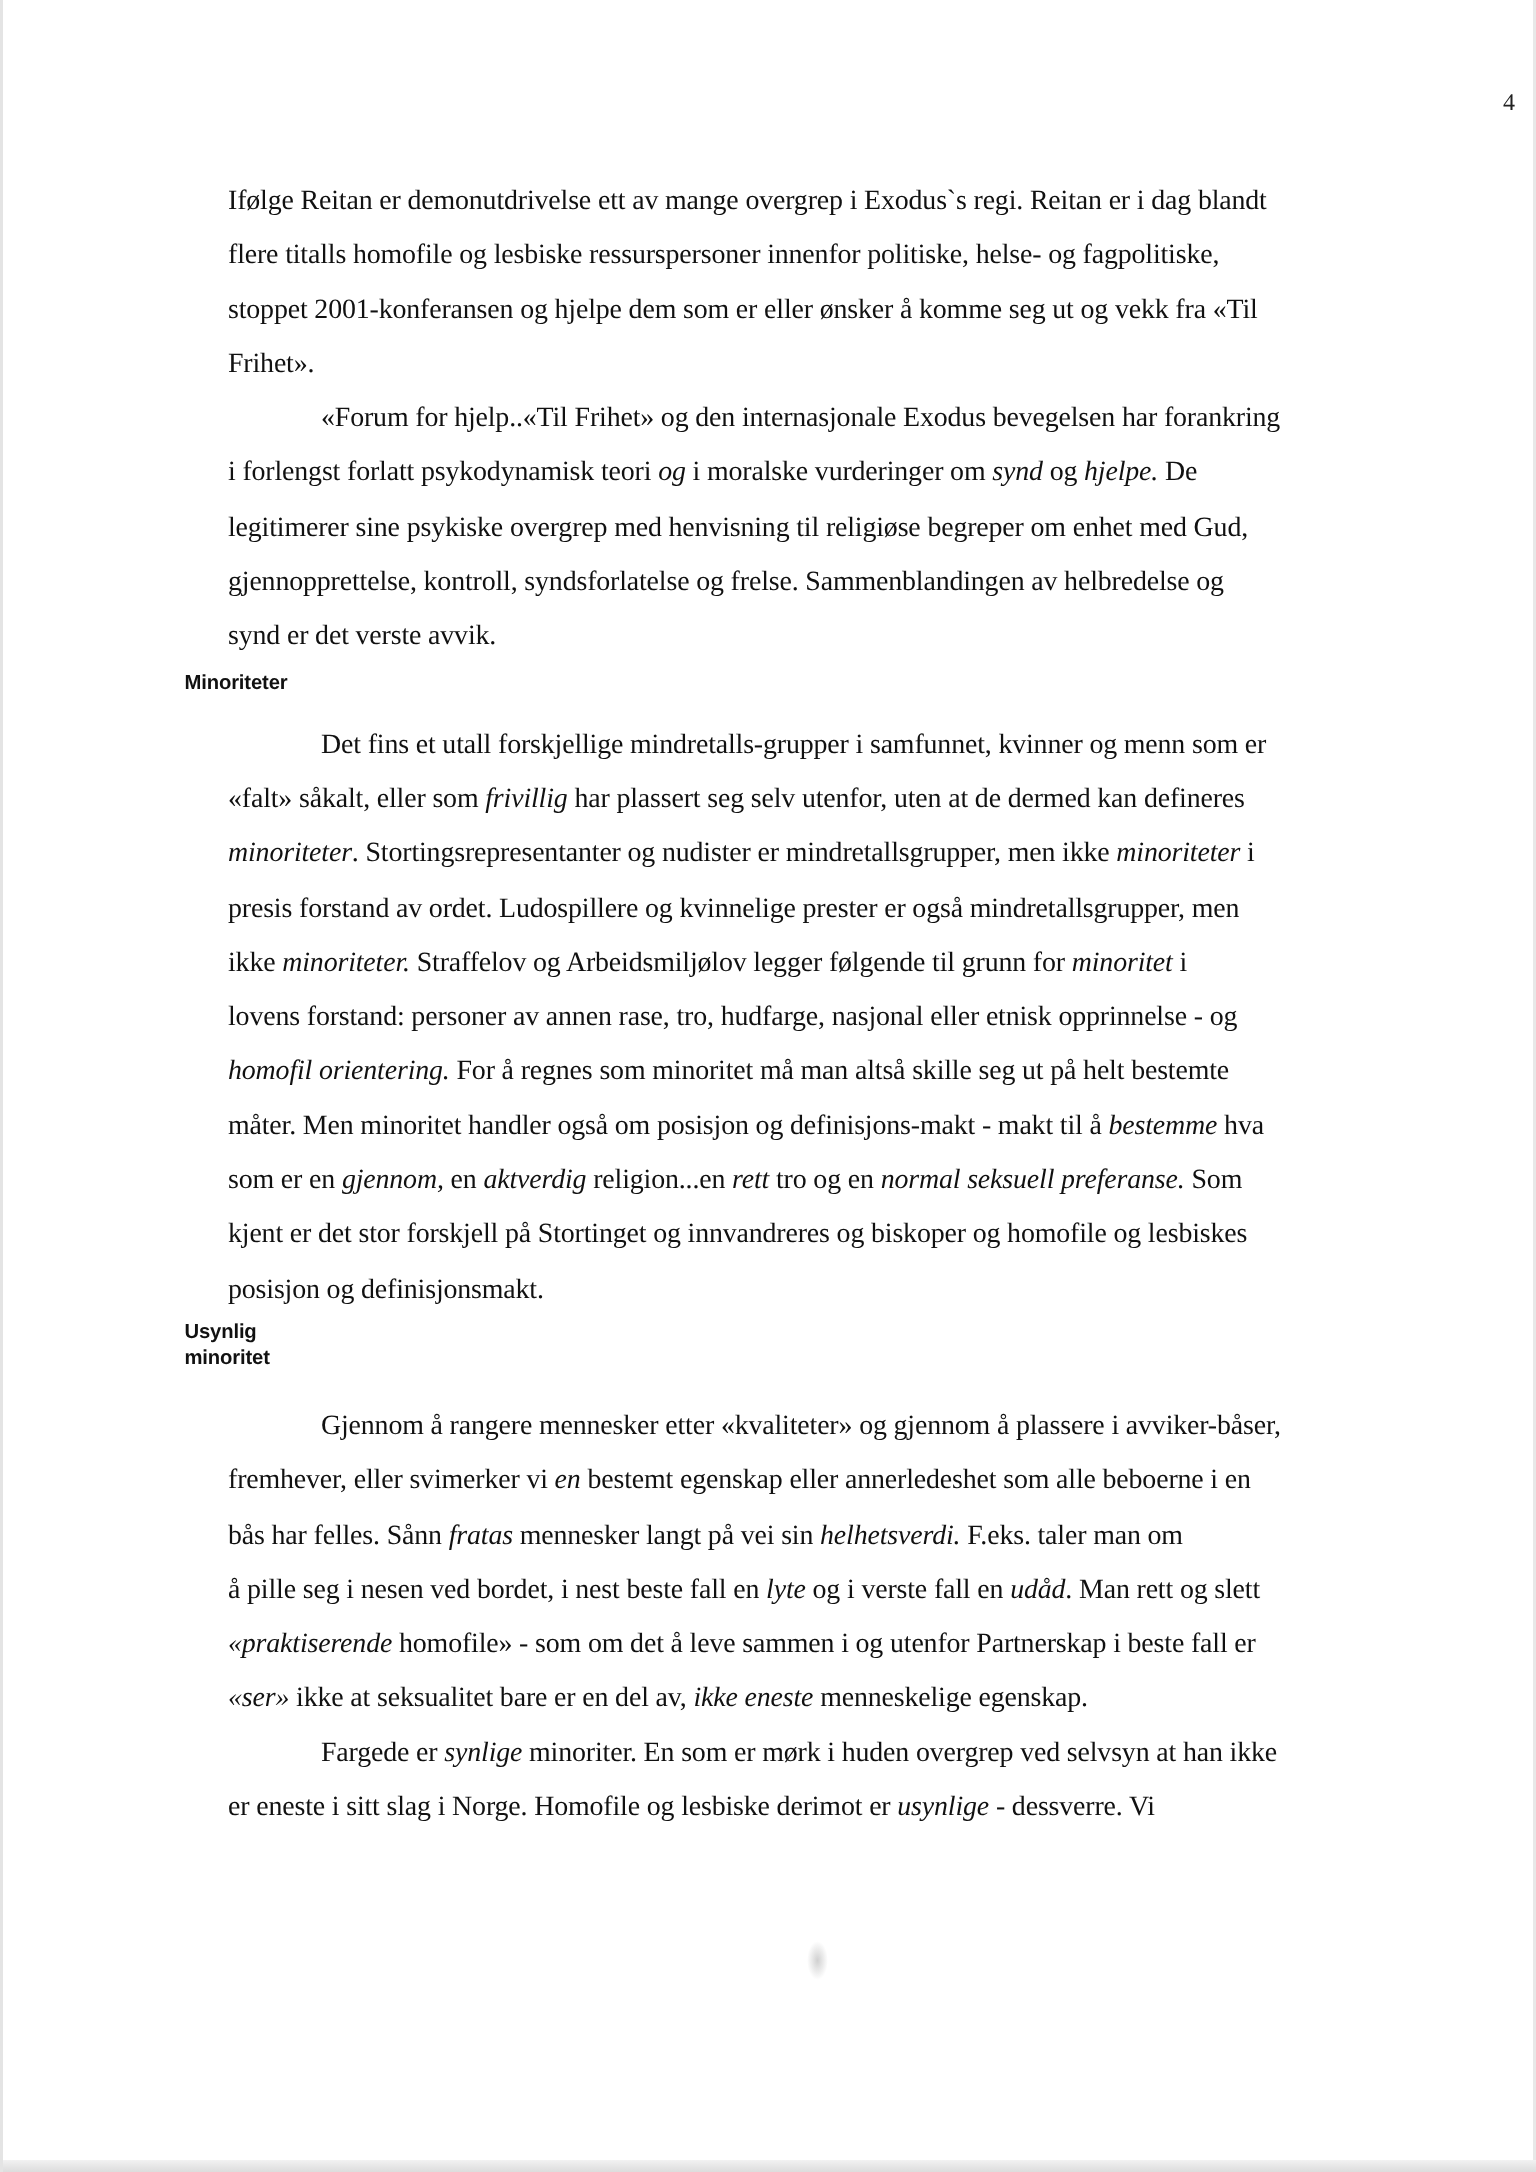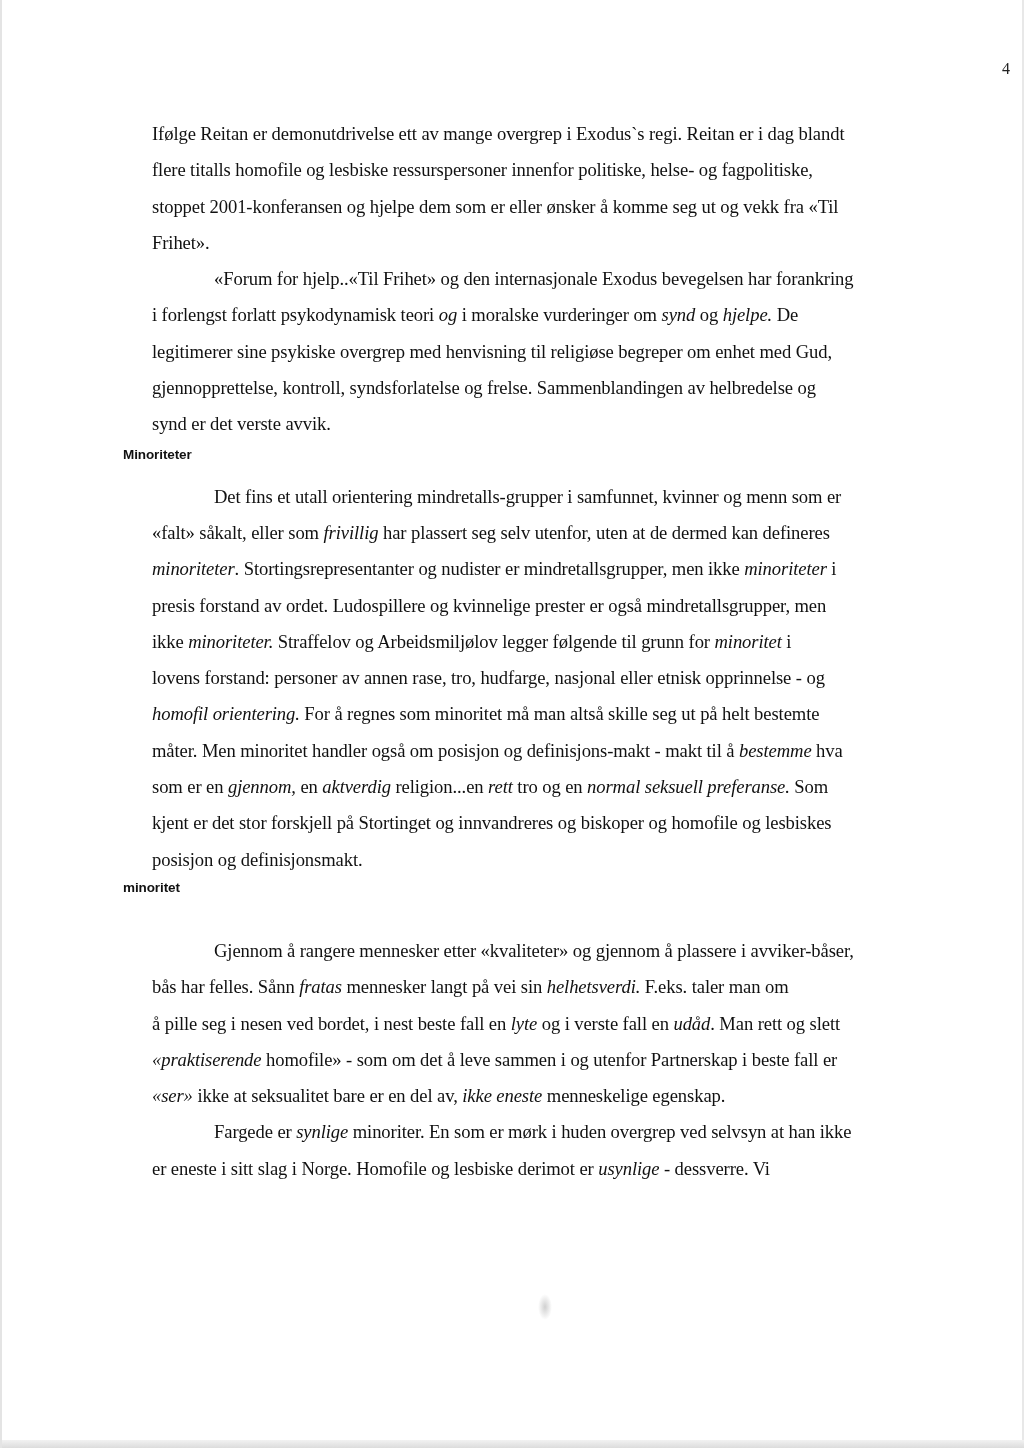--- a/index.html
+++ b/index.html
@@ -57,37 +57,39 @@
     <div class="line indent">«Forum for hjelp..«Til Frihet» og den internasjonale Exodus bevegelsen har forankring</div>
     <div class="line"><span>i forlengst forlatt psykodynamisk teori </span><i>og</i><span> i moralske vurderinger om </span><i>synd</i><span> og </span><i>hjelpe.</i><span> De</span></div>
     <div class="line">legitimerer sine psykiske overgrep med henvisning til religiøse begreper om enhet med Gud,</div>
     <div class="line">gjennopprettelse, kontroll, syndsforlatelse og frelse. Sammenblandingen av helbredelse og</div>
     <div class="line">synd er det verste avvik.</div>
 
     <div class="heading-block">
       <div class="heading">Minoriteter</div>
     </div>
 
-    <div class="line indent">Det fins et utall orientering mindretalls-grupper i samfunnet, kvinner og menn som er</div>
+    <div class="line indent">Det fins et utall forskjellige mindretalls-grupper i samfunnet, kvinner og menn som er</div>
     <div class="line"><span>«falt» såkalt, eller som </span><i>frivillig</i><span> har plassert seg selv utenfor, uten at de dermed kan defineres</span></div>
     <div class="line"><i>minoriteter</i><span>. Stortingsrepresentanter og nudister er mindretallsgrupper, men ikke </span><i>minoriteter</i><span> i</span></div>
     <div class="line">presis forstand av ordet. Ludospillere og kvinnelige prester er også mindretallsgrupper, men</div>
     <div class="line"><span>ikke </span><i>minoriteter.</i><span> Straffelov og Arbeidsmiljølov legger følgende til grunn for </span><i>minoritet</i><span> i</span></div>
     <div class="line">lovens forstand: personer av annen rase, tro, hudfarge, nasjonal eller etnisk opprinnelse - og</div>
     <div class="line"><i>homofil orientering.</i><span> For å regnes som minoritet må man altså skille seg ut på helt bestemte</span></div>
     <div class="line"><span>måter. Men minoritet handler også om posisjon og definisjons-makt - makt til å </span><i>bestemme</i><span> hva</span></div>
     <div class="line"><span>som er en </span><i>gjennom,</i><span> en </span><i>aktverdig</i><span> religion...en </span><i>rett</i><span> tro og en </span><i>normal seksuell preferanse.</i><span> Som</span></div>
     <div class="line">kjent er det stor forskjell på Stortinget og innvandreres og biskoper og homofile og lesbiskes</div>
     <div class="line">posisjon og definisjonsmakt.</div>
 
     <div class="heading-block2">
+      <div class="heading">Usynlig</div>
       <div class="heading">minoritet</div>
     </div>
 
     <div class="line indent">Gjennom å rangere mennesker etter «kvaliteter» og gjennom å plassere i avviker-båser,</div>
+    <div class="line"><span>fremhever, eller svimerker vi </span><i>en</i><span> bestemt egenskap eller annerledeshet som alle beboerne i en</span></div>
     <div class="line"><span>bås har felles. Sånn </span><i>fratas</i><span> mennesker langt på vei sin </span><i>helhetsverdi.</i><span> F.eks. taler man om</span></div>
     <div class="line"><span>å pille seg i nesen ved bordet, i nest beste fall en </span><i>lyte</i><span> og i verste fall en </span><i>udåd</i><span>. Man rett og slett</span></div>
     <div class="line"><i>«praktiserende</i><span> homofile» - som om det å leve sammen i og utenfor Partnerskap i beste fall er</span></div>
     <div class="line"><i>«ser»</i><span> ikke at seksualitet bare er en del av, </span><i>ikke eneste</i><span> menneskelige egenskap.</span></div>
 
     <div class="line indent"><span>Fargede er </span><i>synlige</i><span> minoriter. En som er mørk i huden overgrep ved selvsyn at han ikke</span></div>
     <div class="line"><span>er eneste i sitt slag i Norge. Homofile og lesbiske derimot er </span><i>usynlige</i><span> - dessverre. Vi</span></div>
   </div>
 
   <div class="smudge"></div>

